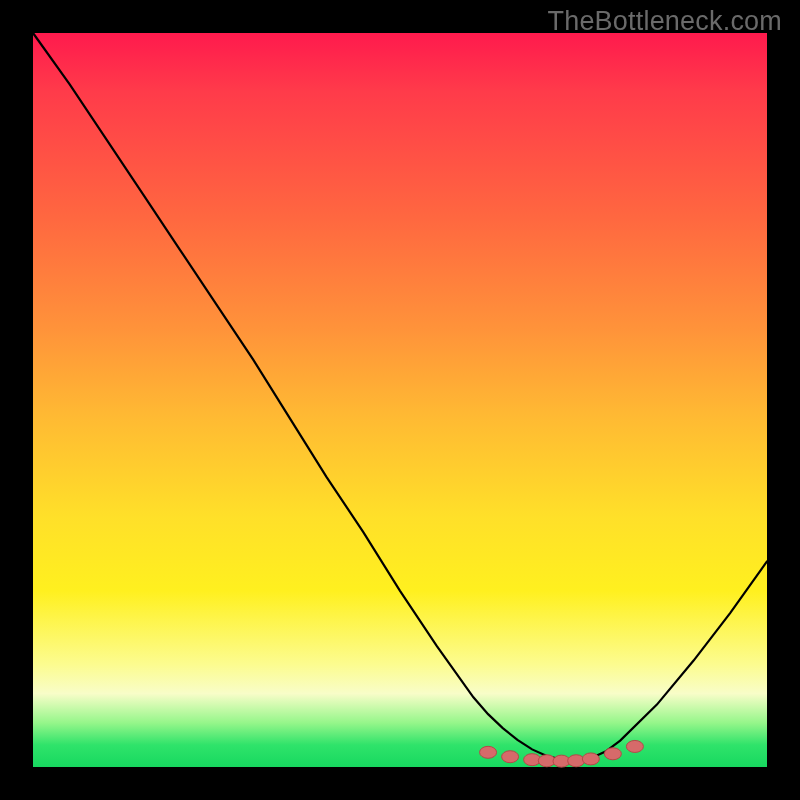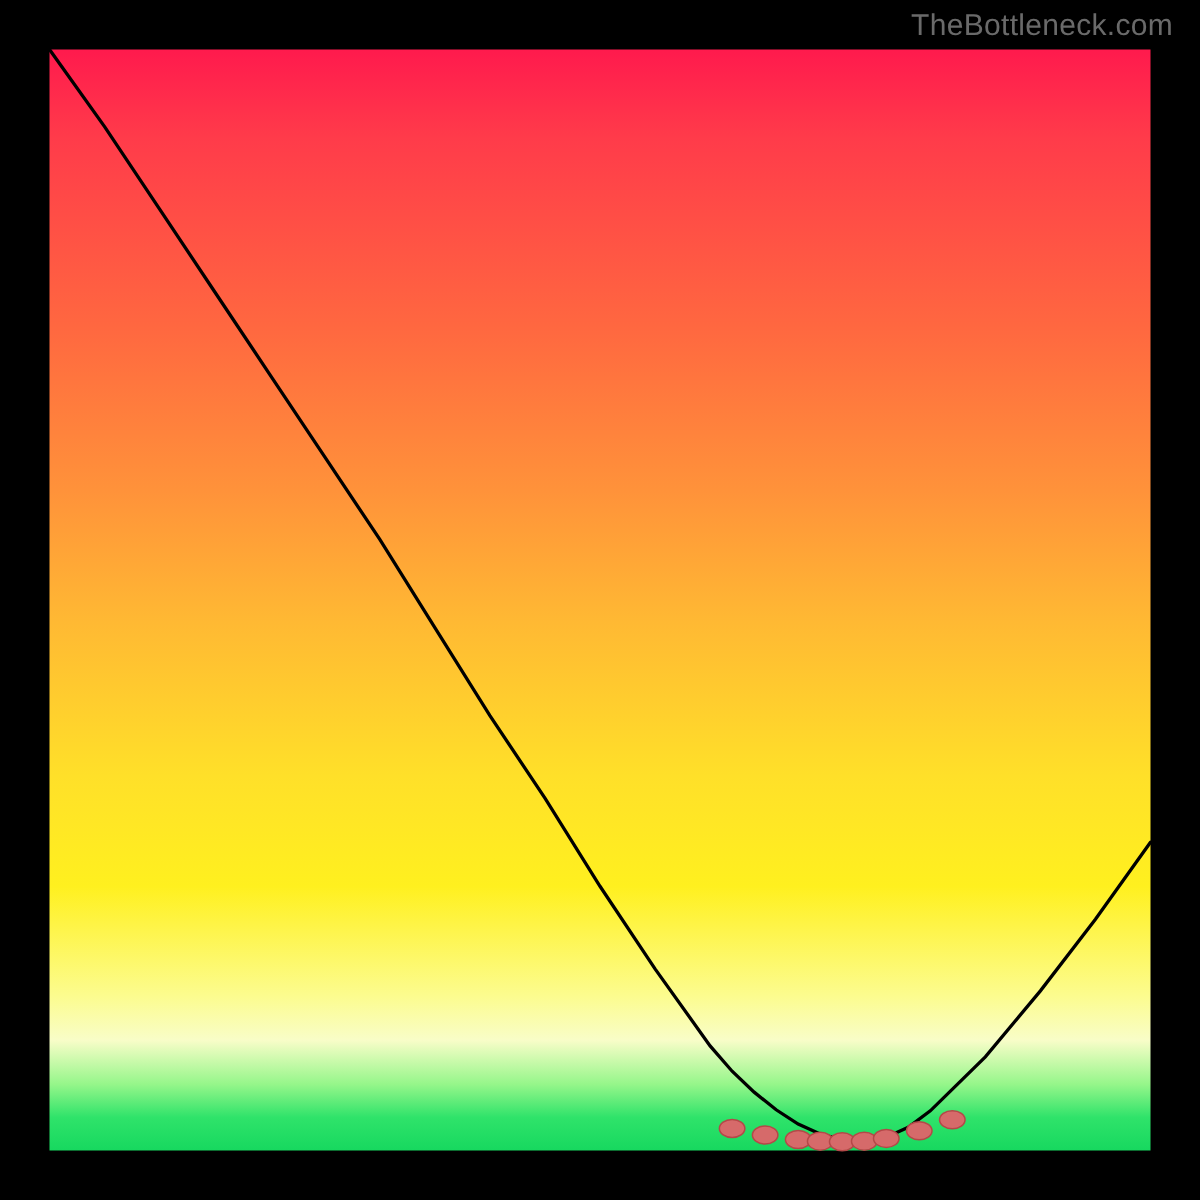--- a/index.html
+++ b/index.html
@@ -40,21 +40,21 @@
       #95f68a 94%,
       #2fe36a 97%,
       #17d85f 100%
     );
   }
   .watermark {
     position: absolute;
     top: 6px;
     right: 18px;
     color: #6a6a6a;
-    font-size: 20px;
+    font-size: 27px;
     letter-spacing: 0.2px;
     font-weight: 400;
     text-align: center;
   }
   svg.curve {
     position: absolute;
     left: 33px;
     top: 33px;
     width: 734px;
     height: 734px;

